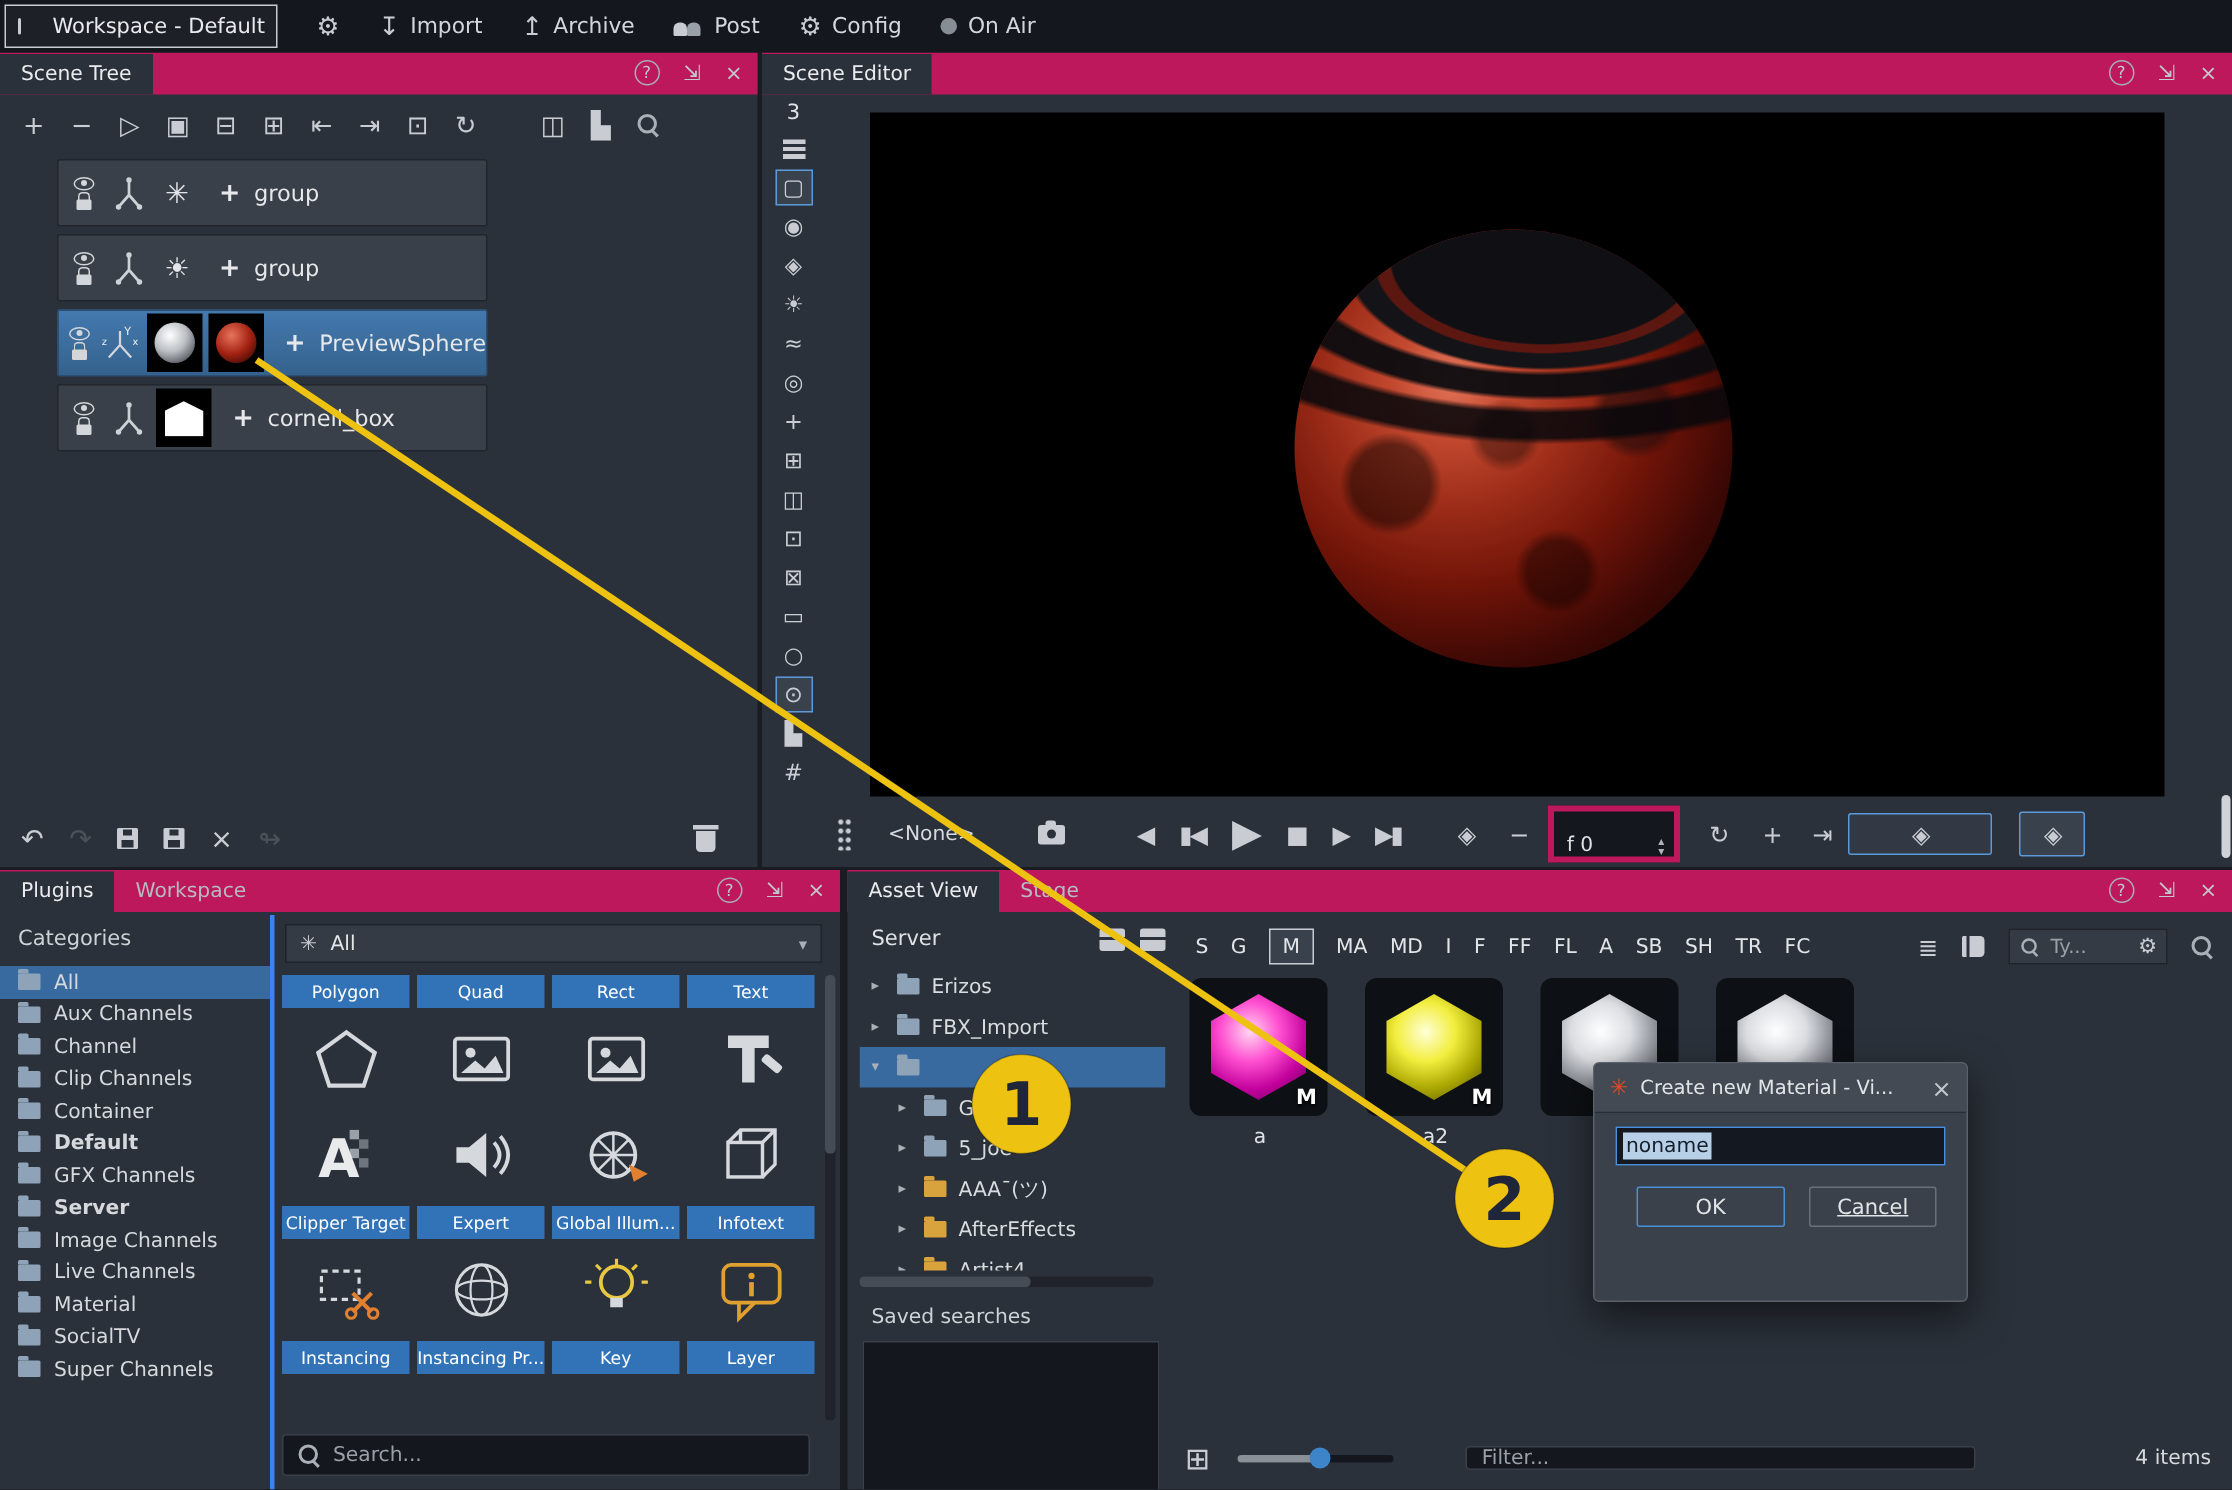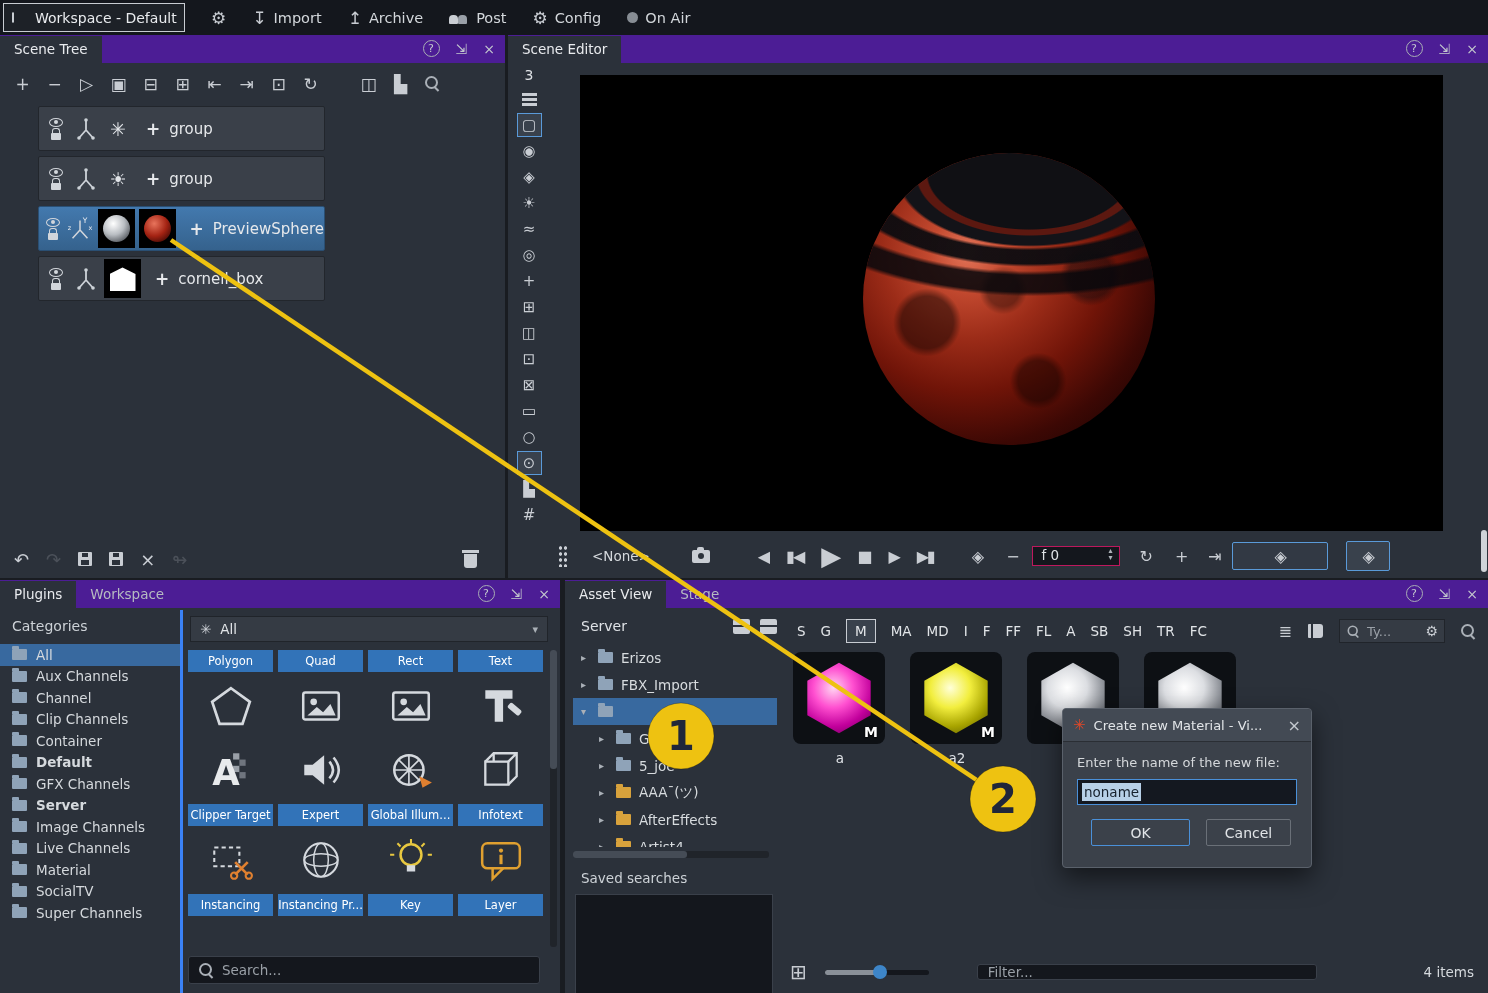--- a/index.html
+++ b/index.html
@@ -43,21 +43,21 @@
 .icon-stack{width:15px;height:13px;background:linear-gradient(#c9cdd3 0 3px,transparent 3px 5px,#c9cdd3 5px 8px,transparent 8px 10px,#c9cdd3 10px 100%);}
 .icon-server{width:17px;height:15px;border-radius:2px;background:linear-gradient(#c9cdd3 0 6px,#2b313a 6px 8px,#c9cdd3 8px 100%);}
 .icon-book{width:15px;height:14px;background:#c9cdd3;border-radius:1px 3px 3px 1px;position:relative;}
 .icon-book::before{content:'';position:absolute;left:3px;top:0;bottom:0;width:1.5px;background:#2b313a;}
 
 .panel{position:absolute;background:#2b313a;}
 #scene-tree{left:0;top:35px;width:505px;height:543px;}
 #scene-editor{left:508px;top:35px;width:980px;height:543px;}
 #plugins{left:0;top:580px;width:560px;height:413px;}
 #asset-view{left:565px;top:580px;width:923px;height:413px;}
-.phead{height:28px;background:#4c1d95;display:flex;position:relative;}
+.phead{height:28px;background:#be185d;display:flex;position:relative;}
 .ptab{padding:5px 14px 6px;font-size:13.5px;color:#b6bbc1;align-self:flex-end;white-space:nowrap;}
 .ptab.active{background:#2b313a;color:#e9ebee;}
 .pctrl{position:absolute;right:10px;top:5px;display:flex;gap:16px;align-items:center;}
 .hc{width:17px;height:17px;border:1.4px solid #a9aeb5;border-radius:50%;display:inline-flex;align-items:center;justify-content:center;font-size:11px;color:#c3c8ce;}
 .pc-ic{font-size:14px;color:#c3c8ce;}
 
 #scene-tree-toolbar{display:flex;align-items:center;gap:7px;padding:8px 10px 4px;}
 .tool-btn{width:25px;height:25px;display:flex;align-items:center;justify-content:center;}
 .tool-btn .ic{font-size:17px;}
 .tool-btn.gap{margin-left:26px;}
@@ -92,21 +92,21 @@
 .sphere::before{content:'';position:absolute;inset:0;border-radius:50%;background:radial-gradient(circle at 22% 58%,rgba(0,0,0,.45) 0 26px,transparent 34px),radial-gradient(circle at 60% 78%,rgba(0,0,0,.4) 0 20px,transparent 28px),radial-gradient(circle at 78% 42%,rgba(10,10,14,.45) 0 22px,transparent 30px),radial-gradient(circle at 34% 22%,rgba(255,214,200,.3) 0 10px,transparent 18px),radial-gradient(circle at 48% 47%,rgba(0,0,0,.35) 0 16px,transparent 24px);}
 .sphere::after{content:'';position:absolute;inset:0;border-radius:50%;background:radial-gradient(ellipse 62% 34% at 57% 7%,#101014 0 56%,#5c1810 57% 62%,#131318 63% 72%,transparent 74%),radial-gradient(ellipse 96% 52% at 57% 0%,transparent 62%,rgba(12,12,16,.95) 64% 73%,transparent 75%),radial-gradient(ellipse 128% 72% at 57% -10%,transparent 70%,rgba(8,8,12,.88) 72% 80%,transparent 82%);}
 #transport-bar{position:absolute;left:44px;right:56px;bottom:4px;height:36px;display:flex;align-items:center;}
 .tr-btn,.tr-label,.tr-field{margin-left:18px;flex:none;}
 .tr-btn{display:flex;align-items:center;justify-content:center;}
 .tr-btn .ic{font-size:16px;letter-spacing:-2px;}
 .tr-btn.big .ic{font-size:26px;}
 .tr-btn.wide{width:96px;height:28px;border:1px solid #5a9ad9;border-radius:2px;background:#323944;}
 .tr-btn.boxed{width:44px;height:30px;border:1px solid #5a9ad9;border-radius:2px;background:#39414c;}
 .tr-label{font-size:13.5px;color:#d5d9dd;}
-.tr-field{width:88px;height:20px;background:#14171d;border:1px solid #be185d;color:#dfe2e6;font-size:13.5px;display:flex;align-items:flex-start;padding:0 6px 0 9px;}
+.tr-field{width:88px;height:38px;background:#14171d;border:4px solid #be185d;color:#dfe2e6;font-size:13.5px;display:flex;align-items:flex-end;padding:0 6px 0 9px;}
 .tr-field .val{flex:1;}
 .spin{display:flex;flex-direction:column;line-height:7px;font-size:8px;color:#aeb3ba;}
 #se-edge-thumb{position:absolute;right:1px;bottom:6px;width:6px;height:42px;background:#cfd3d8;border-radius:3px;}
 
 #categories{position:absolute;left:0;top:30px;width:183px;bottom:0;border-right:3px solid #3b82f6;padding-top:8px;}
 #categories-title{font-size:14px;color:#cdd2d7;padding:0 0 10px 12px;}
 .cat-item{height:21.5px;display:flex;align-items:center;gap:9px;padding-left:12px;font-size:13.5px;color:#d5d9dd;white-space:nowrap;}
 .cat-item.selected{background:var(--accent);}
 .cat-item.bold{font-weight:bold;}
 #plugin-filter{position:absolute;left:190px;top:36px;width:358px;height:26px;background:#353b44;border:1px solid #20242a;display:flex;align-items:center;padding:0 9px;gap:9px;font-size:13.5px;color:#e2e5e8;}
@@ -163,21 +163,21 @@
 .dlg-title{height:33px;background:#434a54;border-bottom:1px solid #2a2e34;display:flex;align-items:center;padding:0 10px;border-radius:4px 4px 0 0;gap:8px;}
 .dlg-flower{font-size:15px;color:#e04828;}
 .dlg-title-text{font-size:13px;color:#e2e5e8;white-space:nowrap;overflow:hidden;}
 .dlg-close{margin-left:auto;font-size:16px;color:#c3c8ce;}
 .dlg-prompt{font-size:13px;color:#d5d8db;padding:13px 14px 0;}
 .dlg-input{margin:9px 14px 0;height:26px;background:#141820;border:1px solid #4a90d9;display:flex;align-items:center;padding:0 4px;font-size:13.5px;}
 .dlg-input .sel{background:#b7d0e8;color:#16202c;padding:1px 2px;}
 .dlg-buttons{display:flex;margin-top:14px;padding:0 14px;gap:16px;}
 .dlg-btn{height:27px;font-size:14px;color:#e2e5e8;background:#3b414a;border-radius:2px;}
 .dlg-btn.ok{width:99px;border:1px solid #4a90d9;margin-left:14px;}
-.dlg-btn.cancel{width:85px;border:1px solid #6a7078;}
+.dlg-btn.cancel{width:85px;border:1px solid #6a7078;text-decoration:underline;}
 
 #anno{position:absolute;left:0;top:0;z-index:80;pointer-events:none;}
 </style>
 </head>
 <body>
 
 <div id="topbar">
   <div id="workspace-select">
     <span class="ic icon-window"></span>
     <span>Workspace - Default</span>
@@ -823,21 +823,20 @@
     <span id="items-count">4 items</span>
   </div>
 </div>
 
 <div id="dialog">
   <div class="dlg-title">
     <span class="ic dlg-flower">✳</span>
     <span class="dlg-title-text">Create new Material - Vi...</span>
     <span class="dlg-close">×</span>
   </div>
-  <div class="dlg-prompt">Enter the name of the new file:</div>
   <div class="dlg-input">
     <span class="sel">noname</span>
   </div>
   <div class="dlg-buttons">
     <button class="dlg-btn ok">OK</button>
     <button class="dlg-btn cancel">Cancel</button>
   </div>
 </div>
 
 <svg id="anno" width="1488" height="993">

